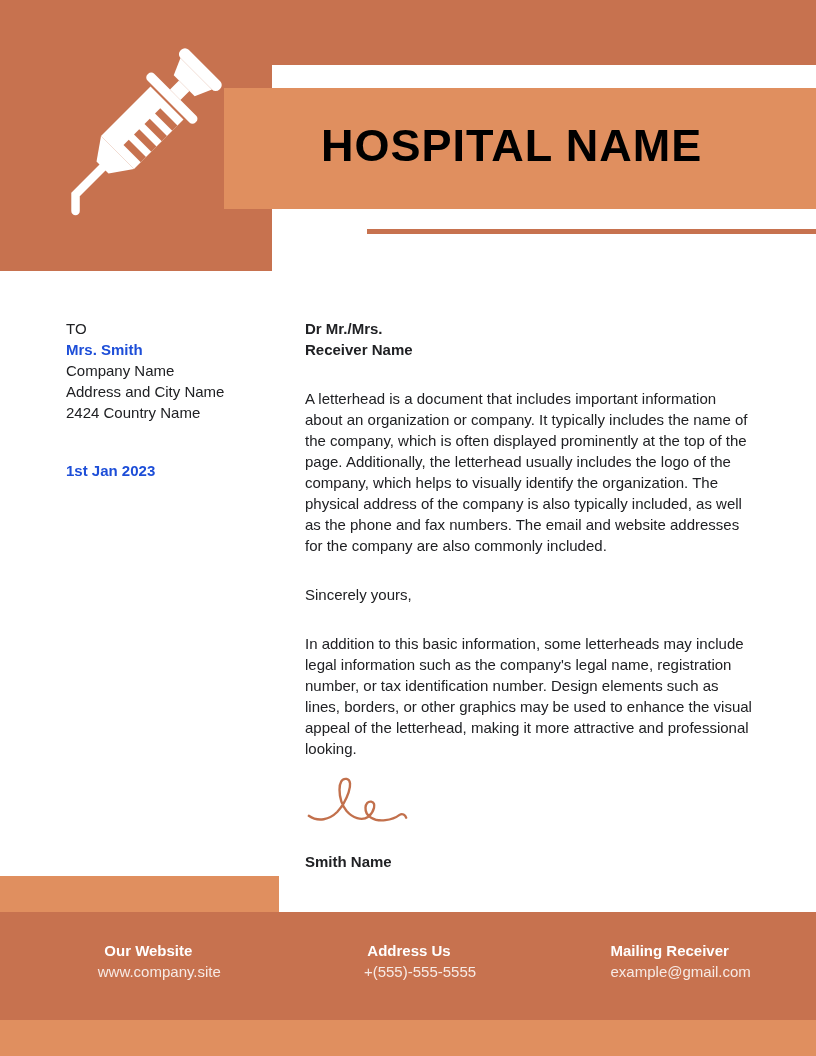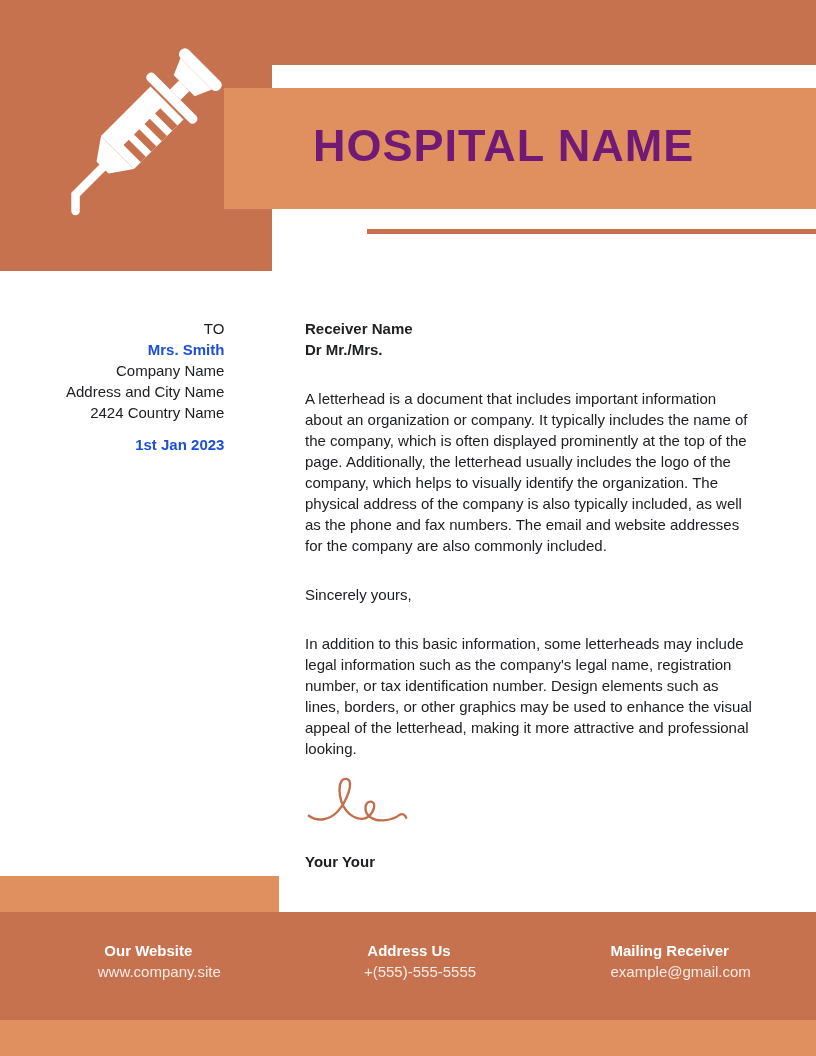--- a/index.html
+++ b/index.html
@@ -6,27 +6,27 @@
   .page {
     position:relative; width:816px; height:1056px; background:#ffffff;
     font-family:"Liberation Sans", sans-serif; overflow:hidden;
   }
   
   .top-strip   { position:absolute; top:0; left:0; right:0; height:65px; background:#C7724F; }
   .logo-block  { position:absolute; top:0; left:0; width:272px; height:271px; background:#C7724F; }
   .logo-block svg { position:absolute; left:28px; top:30px; }
   .banner      { position:absolute; left:224px; right:0; top:88px; height:121px; background:#E08F5F;
                  display:flex; align-items:center; }
-  .banner-title{ margin:0; padding-left:89px; padding-bottom:6px; font-size:45px; font-weight:bold;
-                 color:#701a75; letter-spacing:1px; white-space:nowrap; }
+  .banner-title{ margin:8px; padding-left:89px; padding-bottom:6px; font-size:45px; font-weight:bold;
+                 color:#000000; letter-spacing:1px; white-space:nowrap; }
   .divider     { position:absolute; left:367px; right:0; top:229px; height:5px; background:#C7724F; }
   
-  .recipient   { position:absolute; left:66px; top:318px; font-size:15px; line-height:21px; color:#202124;text-align:right; }
+  .recipient   { position:absolute; left:66px; top:318px; font-size:15px; line-height:21px; color:#202124; }
   .accent      { color:#1d4ed8; font-weight:bold; }
-  .date-line   { margin-top:11px; }
+  .date-line   { margin-top:37px; }
   
   .letter      { position:absolute; left:305px; top:318px; width:450px; font-size:15px; line-height:21px; color:#202124; }
   .salutation  { font-weight:bold; }
   .letter p    { margin:28px 0 0 0; }
   .signature   { display:block; margin:14px 0 0 0; }
   .sender-name { font-weight:bold; margin-top:16px; }
   
   .footer-preblock { position:absolute; left:0; top:876px; width:279px; height:36px; background:#E08F5F; }
   .footer-band { position:absolute; left:0; right:0; top:912px; height:108px; background:#C7724F;
                  display:flex; align-items:center; }
@@ -80,29 +80,29 @@
   <div class="recipient">
     <div>TO</div>
     <div class="accent">Mrs. Smith</div>
     <div>Company Name</div>
     <div>Address and City Name</div>
     <div>2424 Country Name</div>
     <div class="accent date-line">1st Jan 2023</div>
   </div>
 
   <div class="letter">
+    <div class="salutation">Dr Mr./Mrs.</div>
     <div class="salutation">Receiver Name</div>
-    <div class="salutation">Dr Mr./Mrs.</div>
     <p>A letterhead is a document that includes important information about an organization or company. It typically includes the name of the company, which is often displayed prominently at the top of the page. Additionally, the letterhead usually includes the logo of the company, which helps to visually identify the organization. The physical address of the company is also typically included, as well as the phone and fax numbers. The email and website addresses for the company are also commonly included.</p>
     <p>Sincerely yours,</p>
     <p>In addition to this basic information, some letterheads may include legal information such as the company's legal name, registration number, or tax identification number. Design elements such as lines, borders, or other graphics may be used to enhance the visual appeal of the letterhead, making it more attractive and professional looking.</p>
     <svg class="signature" width="104" height="62" viewBox="0 0 110 65" aria-hidden="true">
       <path d="M4 45 C 14 52, 26 49, 34 41 C 44 30, 53 8, 44 6 C 34 4, 34 27, 44 40 C 50 47, 60 51, 67 46 C 73 41, 76 31, 70 30 C 63 29, 61 42, 70 47 C 78 52, 92 50, 100 44 C 103 42, 106 44, 107 47" fill="none" stroke="#C2704C" stroke-width="2.5" stroke-linecap="round"></path>
     </svg>
-    <div class="sender-name">Your Your</div>
+    <div class="sender-name">Smith Name</div>
   </div>
 
   <div class="footer-preblock"></div>
 
   <div class="footer-band">
     <div class="footer-col first">
       <div class="footer-title">Our Website</div>
       <div class="footer-value">www.company.site</div>
     </div>
     <div class="footer-col">

